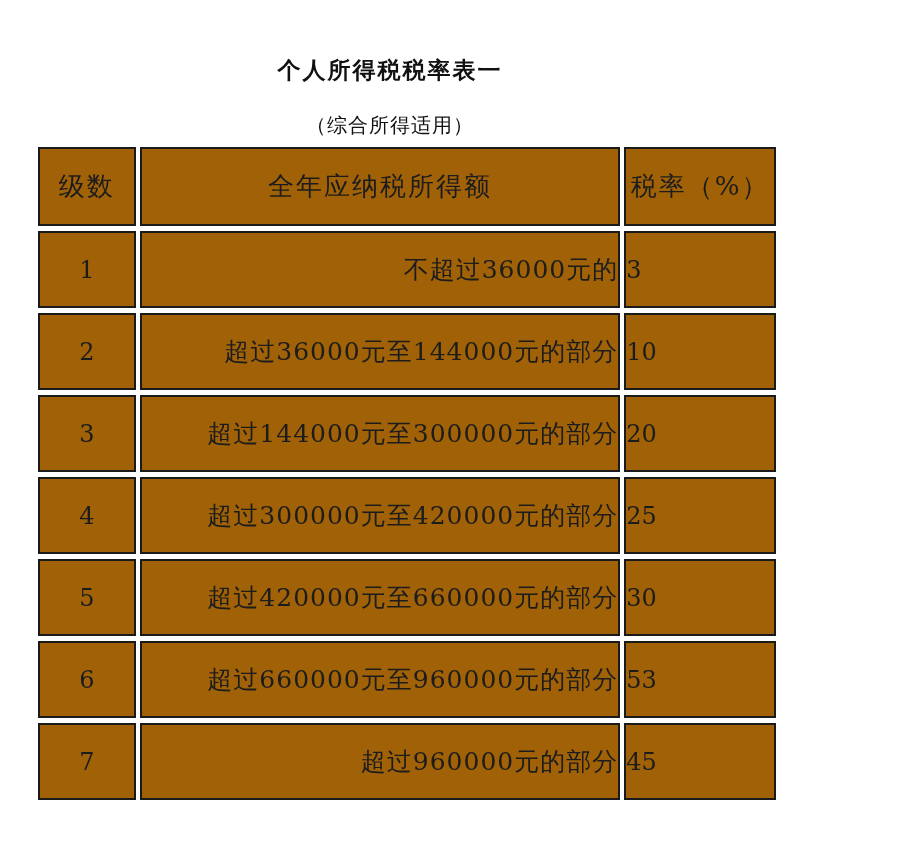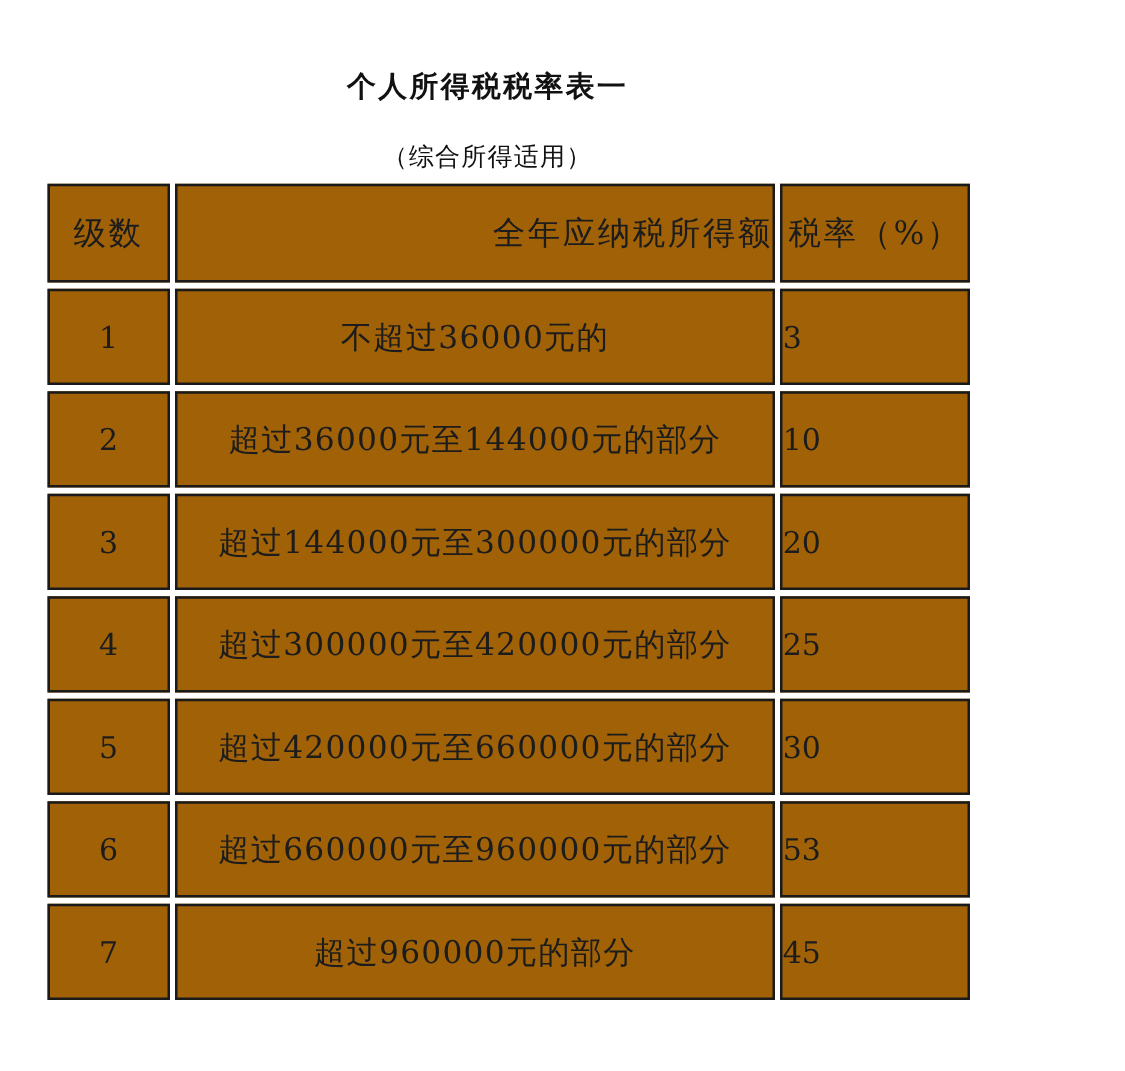--- a/index.html
+++ b/index.html
@@ -59,28 +59,28 @@
   }
   col.c-level { width: 106px; }
   col.c-income { width: 528px; }
   col.c-rate { width: 160px; }
   tr.head-row th {
     height: 75px;
     font-size: 26px;
     letter-spacing: 2px;
   }
   th.th-level, td.td-level { text-align: center; }
-  th.th-income { text-align: right; }
+  th.th-income { text-align: center; }
   th.th-rate, td.td-rate { }
   tbody td {
     height: 73px;
     font-size: 25px;
   }
   td.td-income {
-    text-align: center;
+    text-align: right;
     padding-left: 14px;
     letter-spacing: 1px;
   }
   td.td-level, td.td-rate {
     font-size: 24px;
   }
 </style>
 </head>
 <body>
 

